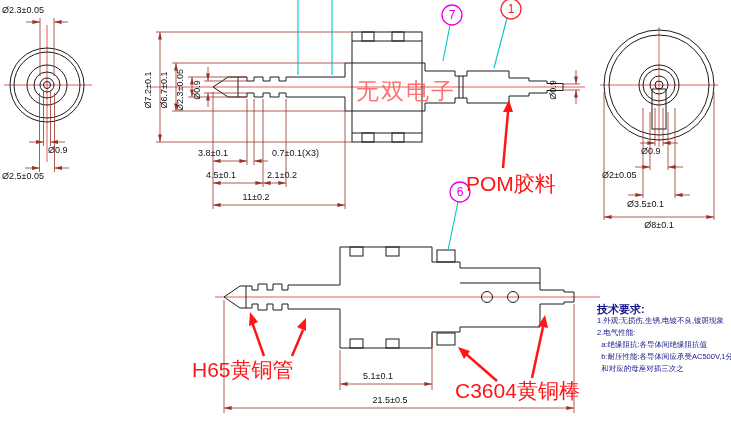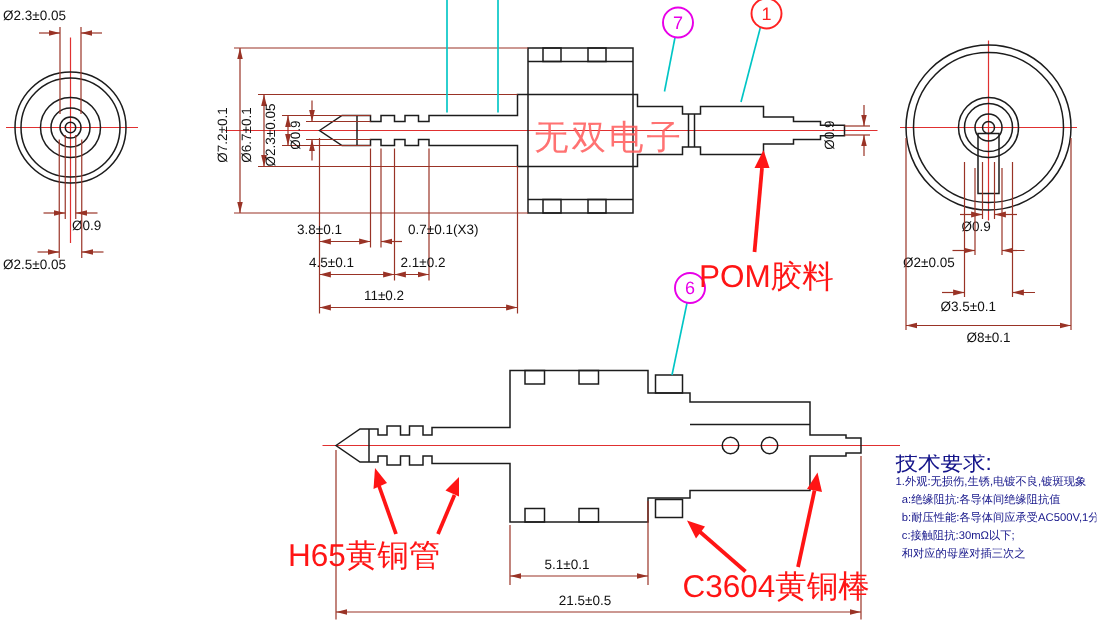--- a/index.html
+++ b/index.html
@@ -10,32 +10,32 @@
   .ln{stroke:#1c1c1c;stroke-width:1;fill:none}
   .dim{stroke:#993326;stroke-width:.8;fill:none}
   .ctr{stroke:#e03030;stroke-width:.8;fill:none}
   .cy{stroke:#00c5c5;stroke-width:1.1;fill:none}
   .dt{font-size:9px;fill:#111}
   .ra{stroke:#ff1515;stroke-width:2.5;fill:none}
   .rh{fill:#ff1515;stroke:none}
   .rtxt{fill:#ff1515}
   .tech{position:absolute;left:597px;top:303px;width:134px;height:124px;z-index:1;
         color:#15158a;overflow:hidden}
-  .tech-title{font-size:15px;font-weight:normal;line-height:12px;white-space:pre}
+  .tech-title{font-size:11px;font-weight:bold;line-height:12px;white-space:pre}
   .tech-line{font-size:7.5px;line-height:12px;white-space:pre}
 </style>
 </head>
 <body>
 
 <div class="tech">
   <div class="tech-title">技术要求:</div>
   <div class="tech-line">1.外观:无损伤,生锈,电镀不良,镀斑现象</div>
+  <div class="tech-line">2.电气性能:</div>
   <div class="tech-line">  a:绝缘阻抗:各导体间绝缘阻抗值</div>
   <div class="tech-line">  b:耐压性能:各导体间应承受AC500V,1分钟</div>
-  <div class="tech-line">  c:接触阻抗:30mΩ以下;</div>
   <div class="tech-line">  和对应的母座对插三次之</div>
 </div>
 
 <svg width="731" height="427" viewBox="0 0 731 427">
   <defs>
     <marker id="ar" viewBox="0 0 10 6" refX="9.5" refY="3" markerWidth="10" markerHeight="6" orient="auto-start-reverse">
       <path d="M0,0.6 L9.5,3 L0,5.4 Z" fill="#993326"></path>
     </marker>
   </defs>
 

